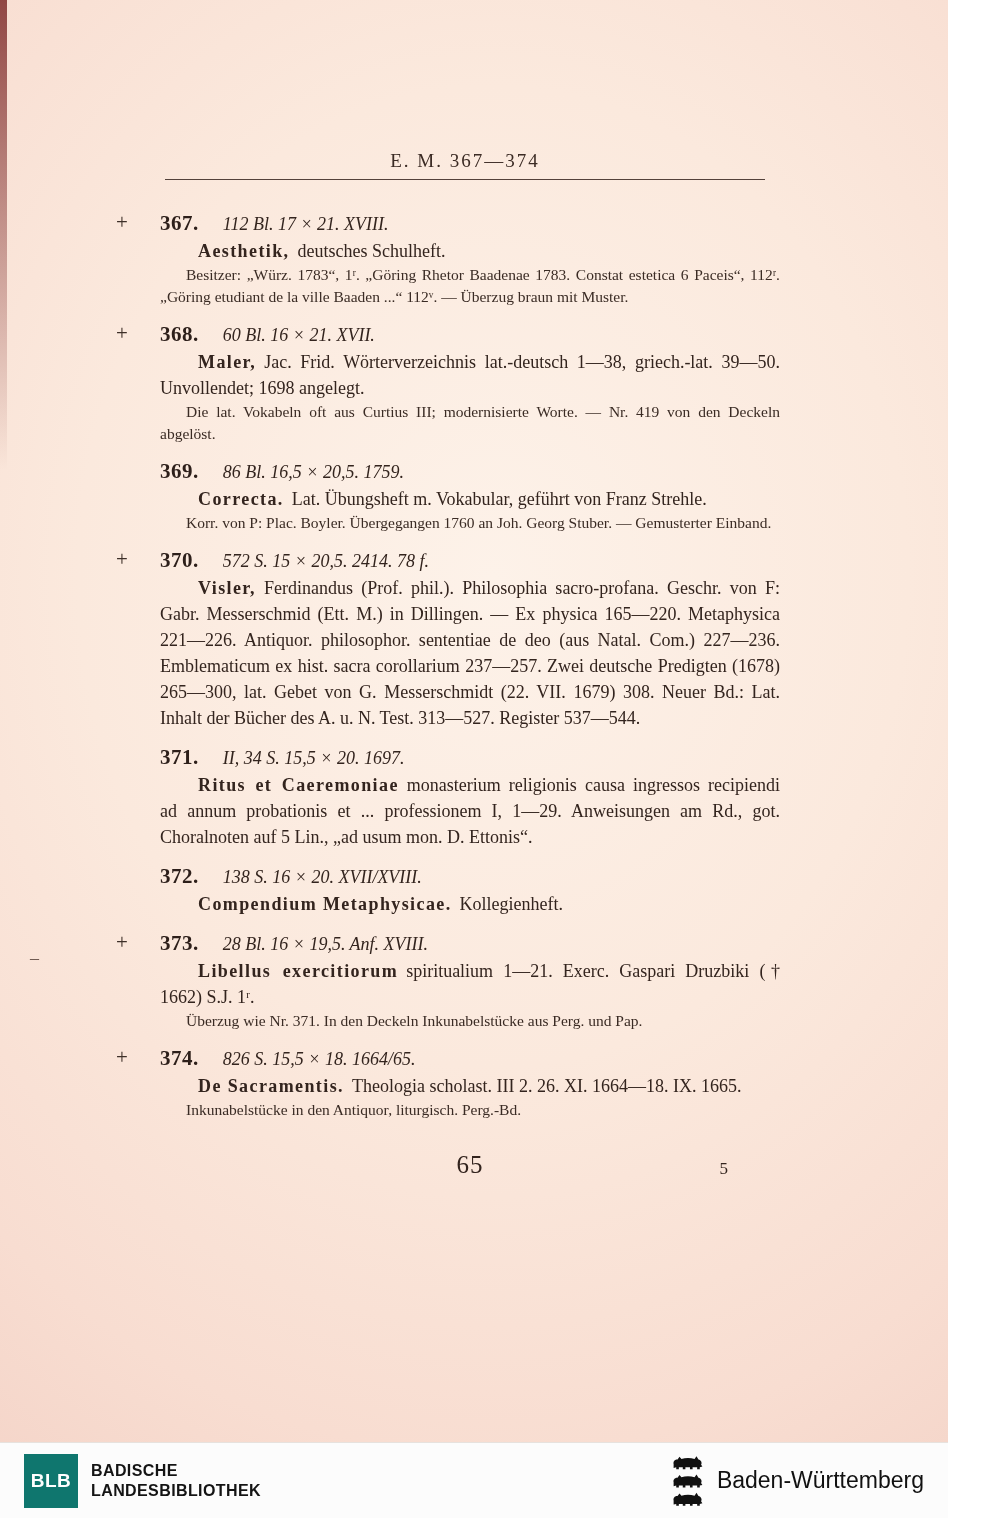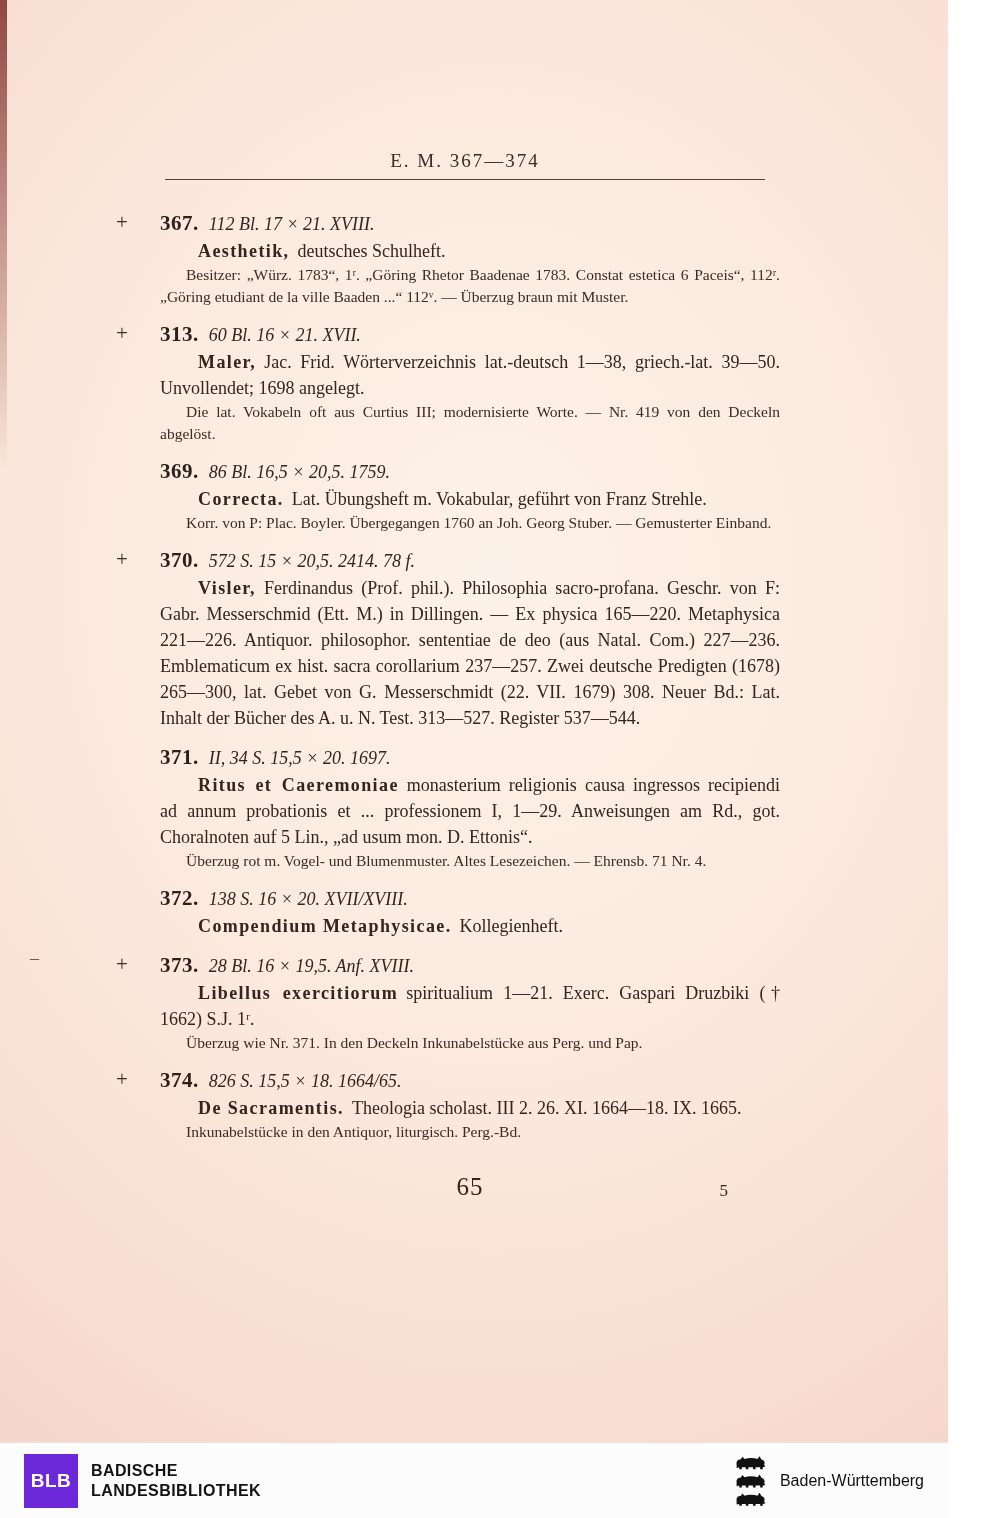--- a/index.html
+++ b/index.html
@@ -29,21 +29,21 @@
   .content {
     margin-left:160px; width:620px; margin-top:30px;
   }
   .entry { position:relative; margin-bottom:13px; }
   .plus {
     position:absolute; left:-44px; top:0;
     font-size:21px; color:#3d2f28;
   }
   .headline { margin:0; line-height:26px; }
   .num { font-weight:bold; font-size:21px; letter-spacing:.5px; color:#2d1f1a; }
-  .meta { font-style:italic; font-size:18px; margin-left:10px; }
+  .meta { font-style:italic; font-size:18px; margin-left:24px; }
   .para {
     margin:0; line-height:26px; font-size:18px;
     text-align:justify; text-indent:38px;
   }
   .title { font-weight:bold; letter-spacing:1.4px; margin-right:8px; }
   .note {
     margin:0; line-height:22px; font-size:15.5px;
     text-align:justify; text-indent:26px; color:#3a2b24;
   }
   p:empty { display:none; }
@@ -58,30 +58,30 @@
   }
   .footer-bar {
     position:absolute; left:0; bottom:0; width:100%; height:76px;
     background:#fcfcfc; border-top:1px solid #e7e2de;
     display:flex; align-items:center; justify-content:space-between;
     padding:0 24px; box-sizing:border-box;
     font-family:"Liberation Sans","DejaVu Sans",sans-serif;
   }
   .blb-left { display:flex; align-items:center; gap:13px; }
   .blb-logo {
-    width:54px; height:54px; background:#6d28d9;
+    width:54px; height:54px; background:#0f766e;
     display:flex; align-items:center; justify-content:center;
     color:#ffffff; font-weight:bold; font-size:19px; letter-spacing:.5px;
   }
   .lib-name {
     font-weight:bold; color:#141414; font-size:16px; line-height:20px;
     letter-spacing:.4px;
   }
   .brand-right { display:flex; align-items:center; gap:12px; }
-  .state-name { font-size:16px; color:#111111; }
+  .state-name { font-size:23px; color:#111111; }
   .coat { width:34px; height:56px; }
 </style>
 </head>
 <body>
 
 <div class="page">
   <div class="edge-streak"></div>
 
   <div class="running-head-wrap">
     <div class="running-head">E. M. 367—374</div>
@@ -92,21 +92,21 @@
 
     <div class="entry">
       <span class="plus">+</span>
       <p class="headline"><span class="num">367.</span><span class="meta">112 Bl. 17 × 21. XVIII.</span></p>
       <p class="para"><span class="title">Aesthetik,</span><span>deutsches Schulheft.</span></p>
       <p class="note">Besitzer: „Würz. 1783“, 1ʳ. „Göring Rhetor Baadenae 1783. Constat estetica 6 Paceis“, 112ʳ. „Göring etudiant de la ville Baaden ...“ 112ᵛ. — Überzug braun mit Muster.</p>
     </div>
 
     <div class="entry">
       <span class="plus">+</span>
-      <p class="headline"><span class="num">313.</span><span class="meta">60 Bl. 16 × 21. XVII.</span></p>
+      <p class="headline"><span class="num">368.</span><span class="meta">60 Bl. 16 × 21. XVII.</span></p>
       <p class="para"><span class="title">Maler,</span><span>Jac. Frid. Wörterverzeichnis lat.-deutsch 1—38, griech.-lat. 39—50. Unvollendet; 1698 angelegt.</span></p>
       <p class="note">Die lat. Vokabeln oft aus Curtius III; modernisierte Worte. — Nr. 419 von den Deckeln abgelöst.</p>
     </div>
 
     <div class="entry">
       <span class="plus"></span>
       <p class="headline"><span class="num">369.</span><span class="meta">86 Bl. 16,5 × 20,5. 1759.</span></p>
       <p class="para"><span class="title">Correcta.</span><span>Lat. Übungsheft m. Vokabular, geführt von Franz Strehle.</span></p>
       <p class="note">Korr. von P: Plac. Boyler. Übergegangen 1760 an Joh. Georg Stuber. — Gemusterter Einband.</p>
     </div>
@@ -115,21 +115,20 @@
       <span class="plus">+</span>
       <p class="headline"><span class="num">370.</span><span class="meta">572 S. 15 × 20,5. 2414. 78 f.</span></p>
       <p class="para"><span class="title">Visler,</span><span>Ferdinandus (Prof. phil.). Philosophia sacro-profana. Geschr. von F: Gabr. Messerschmid (Ett. M.) in Dillingen. — Ex physica 165—220. Metaphysica 221—226. Antiquor. philosophor. sententiae de deo (aus Natal. Com.) 227—236. Emblematicum ex hist. sacra corollarium 237—257. Zwei deutsche Predigten (1678) 265—300, lat. Gebet von G. Messerschmidt (22. VII. 1679) 308. Neuer Bd.: Lat. Inhalt der Bücher des A. u. N. Test. 313—527. Register 537—544.</span></p>
 
     </div>
 
     <div class="entry">
       <span class="plus"></span>
       <p class="headline"><span class="num">371.</span><span class="meta">II, 34 S. 15,5 × 20. 1697.</span></p>
       <p class="para"><span class="title">Ritus et Caeremoniae</span><span>monasterium religionis causa ingressos recipiendi ad annum probationis et ... professionem I, 1—29. Anweisungen am Rd., got. Choralnoten auf 5 Lin., „ad usum mon. D. Ettonis“.</span></p>
-      <p class="note">Überzug rot m. Vogel- und Blumenmuster. Altes Lesezeichen. — Ehrensb. 71 Nr. 4.</p>
     </div>
 
     <div class="entry">
       <span class="plus"></span>
       <p class="headline"><span class="num">372.</span><span class="meta">138 S. 16 × 20. XVII/XVIII.</span></p>
       <p class="para"><span class="title">Compendium Metaphysicae.</span><span>Kollegienheft.</span></p>
 
     </div>
 
     <div class="entry">

